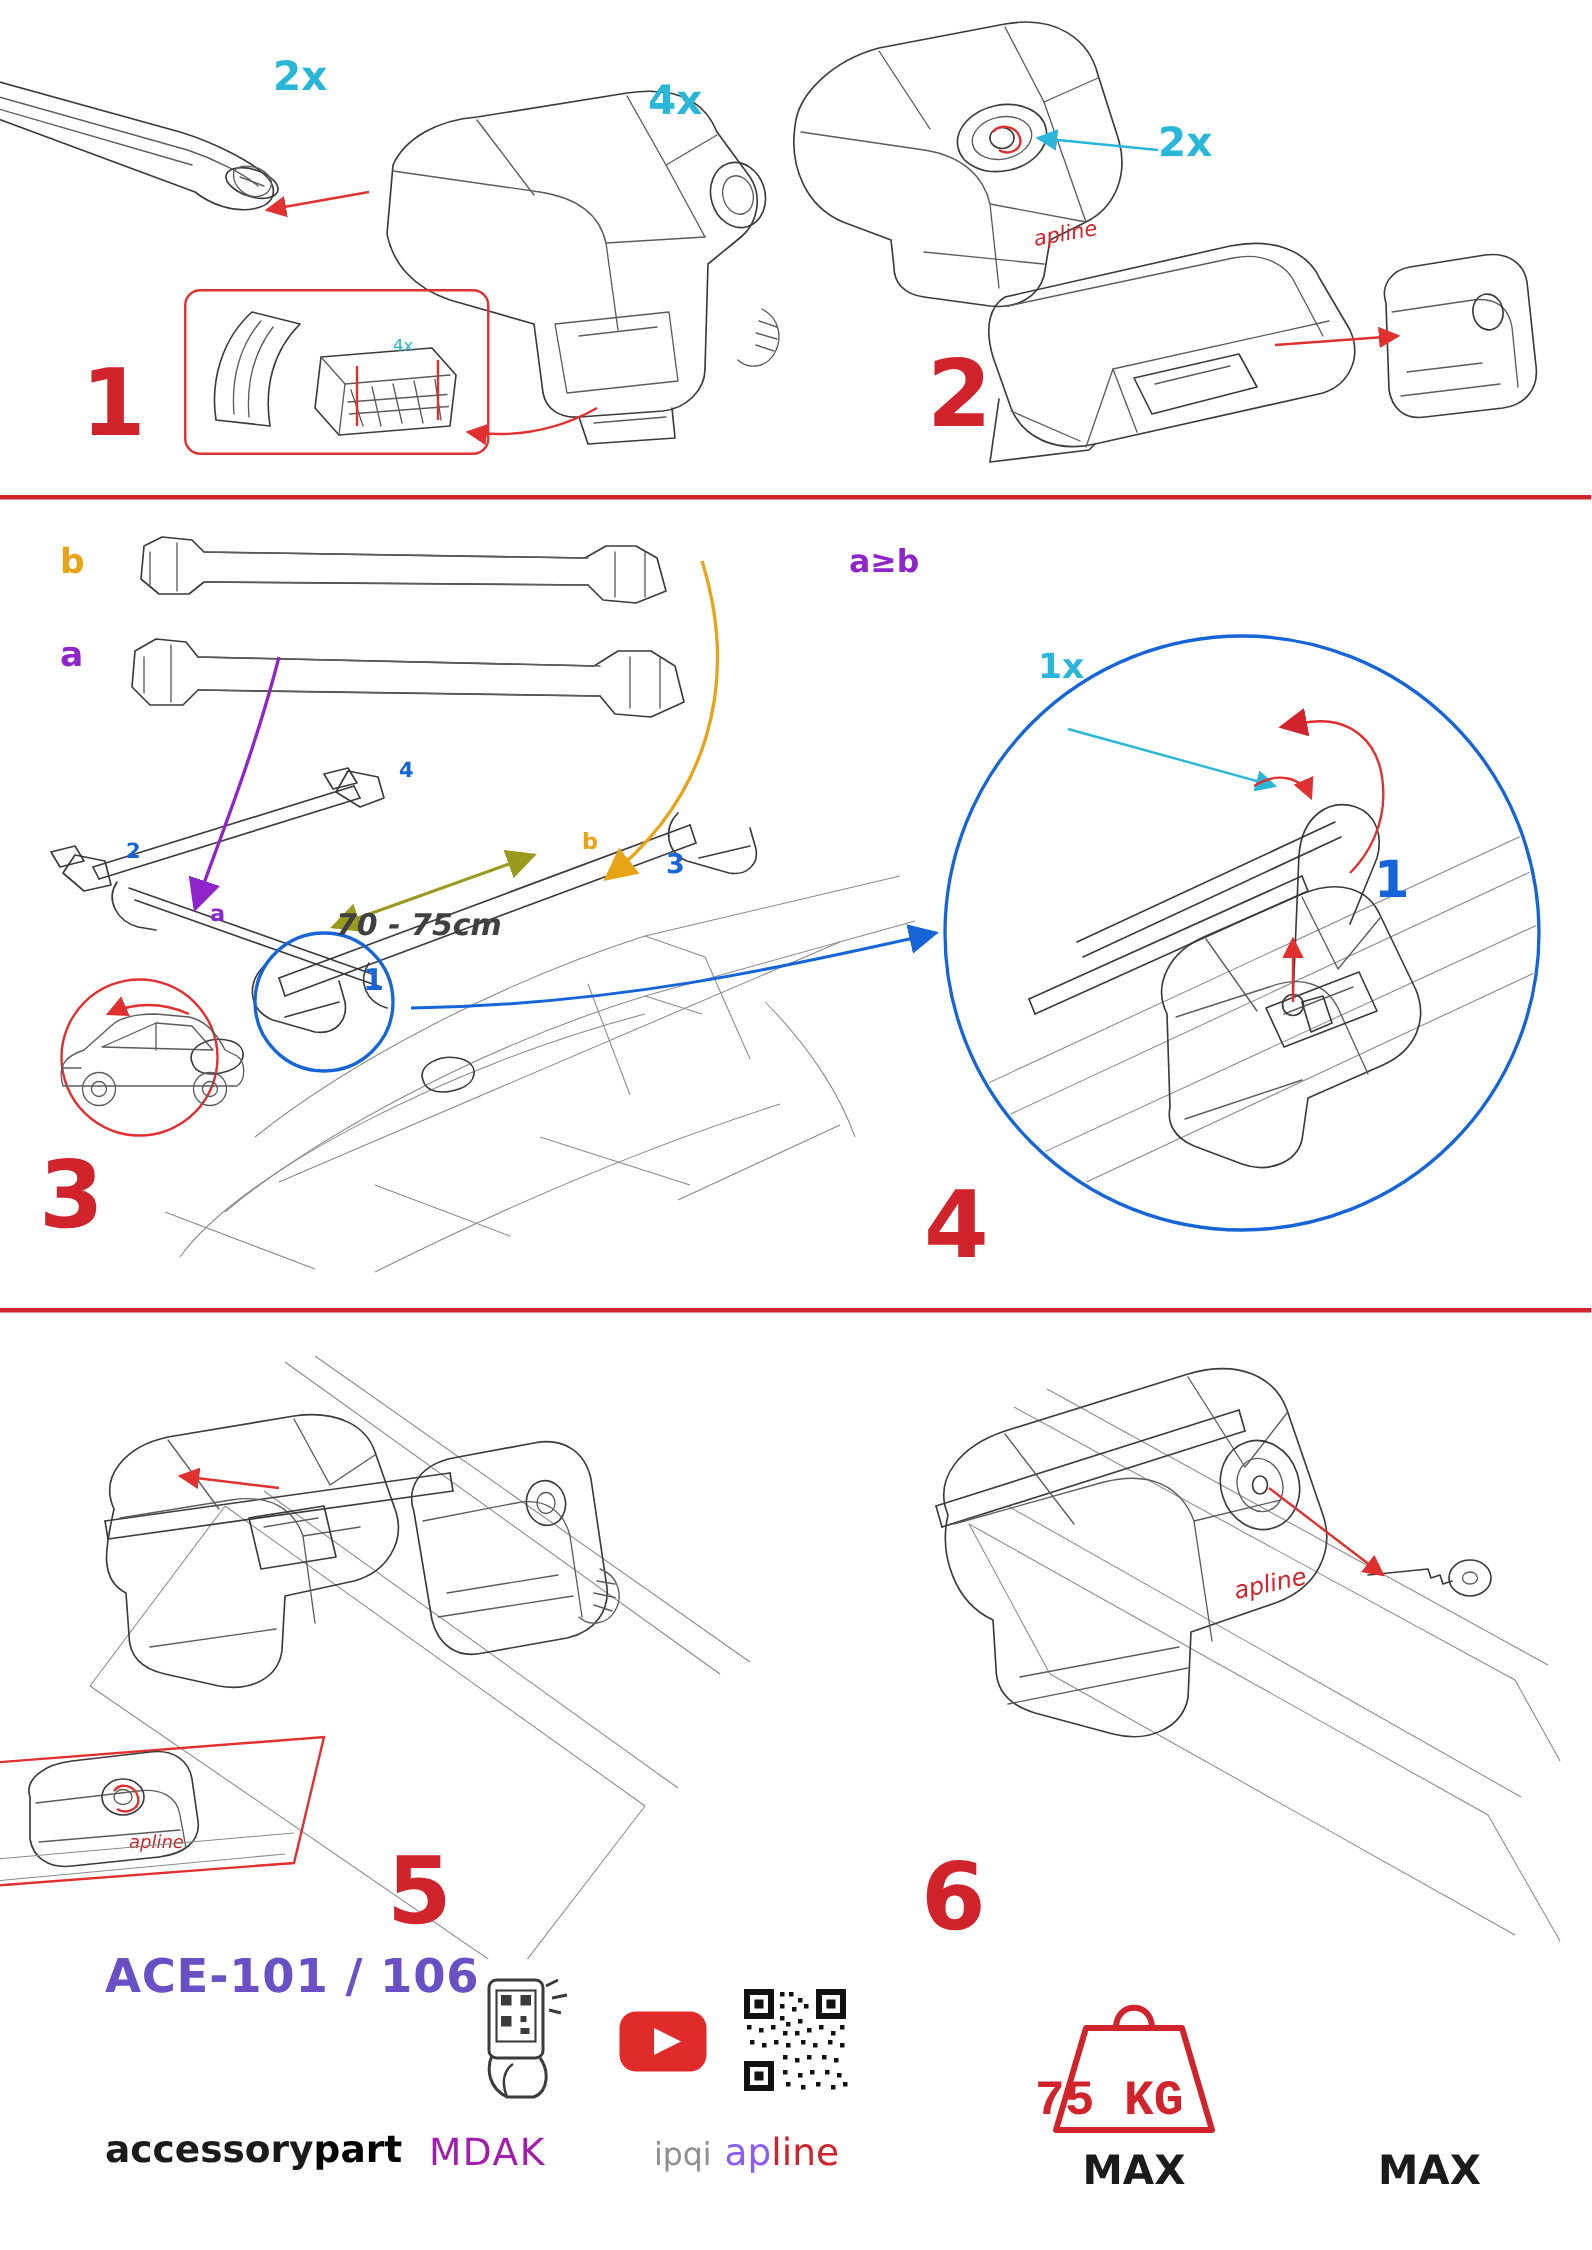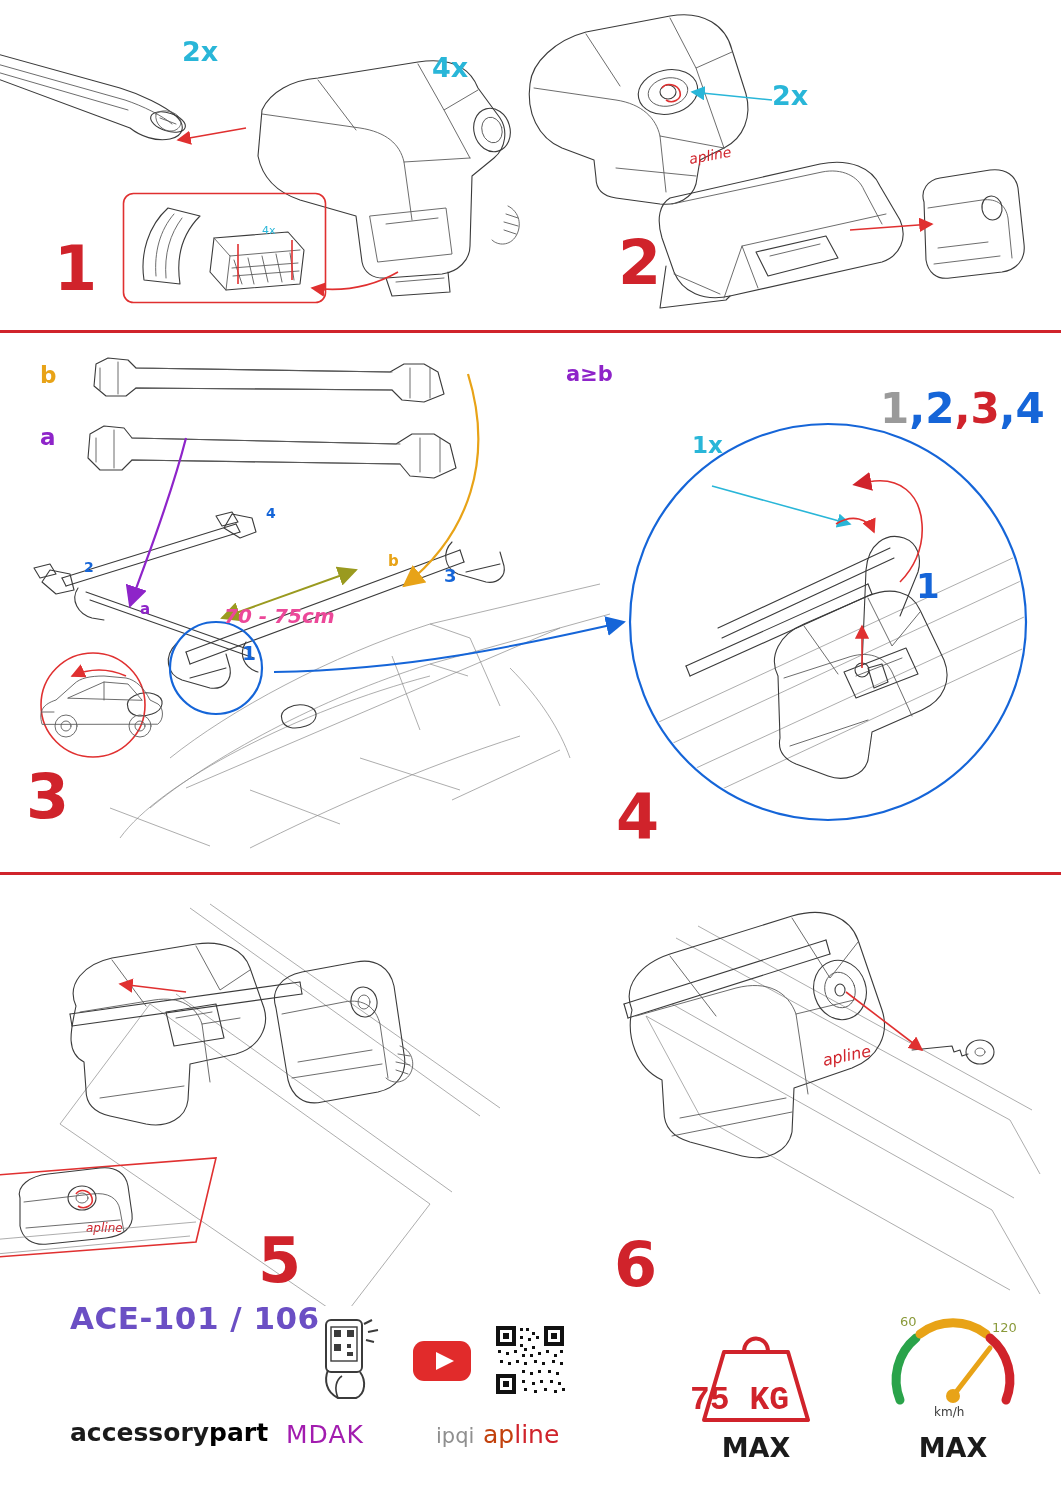--- a/index.html
+++ b/index.html
@@ -14,21 +14,21 @@
 
   
   .stepnum{position:absolute;font-family:"DejaVu Sans", sans-serif;
            font-size:62px;font-weight:700;color:#d0232b;line-height:1;}
 
   
   .lbl{position:absolute;font-family:"DejaVu Sans", sans-serif;white-space:nowrap;}
   .cyan{color:#29b6d8;}
   .purple{color:#8e24c9;}
   .orange{color:#e8a317;}
-  .olive{color:#ec4899;}
+  .olive{color:#404040;}
   .blue{color:#1565d8;}
   .red{color:#d0232b;}
   .grey{color:#9a9a9a;}
 
   
   svg{display:block;}
   .art{position:absolute;}
   .st{fill:none;stroke:#3b3b3b;stroke-width:1.1;stroke-linecap:round;stroke-linejoin:round;}
   .st2{fill:none;stroke:#5c5c5c;stroke-width:0.9;stroke-linecap:round;stroke-linejoin:round;}
   .stl{fill:none;stroke:#8a8a8a;stroke-width:0.7;}
@@ -45,21 +45,21 @@
   .brand1{position:absolute;left:70px;top:1418px;font-size:25px;font-weight:700;
           font-family:"DejaVu Sans", sans-serif;}
   .brand1 .b{color:#1b1b1b;}
   .brand1 .r{color:#000000;}
   .brandMdak{position:absolute;left:286px;top:1420px;font-size:25px;color:#a21caf;
              font-family:"DejaVu Sans", sans-serif;letter-spacing:1px;}
   .brandIpqi{position:absolute;left:408px;top:1424px;font-size:21px;color:#8f8f8f;
              font-family:"DejaVu Sans", sans-serif;margin-left:28px;}
   .brandAp{position:absolute;left:483px;top:1420px;font-size:25px;
            font-family:"DejaVu Sans", sans-serif;}
-  .brandAp .b{color:#c2410c;}
+  .brandAp .b{color:#8b5cf6;}
   .brandAp .r{color:#d0232b;}
 
   .maxtxt{position:absolute;font-size:27px;font-weight:700;color:#1b1b1b;
           font-family:"DejaVu Sans", sans-serif;}
   .kgtxt{position:absolute;left:706px;top:1378px;width:100px;text-align:left;
          font-size:33px;font-weight:700;color:#d0232b;font-family:Liberation Mono, monospace;}
 </style>
 </head>
 <body>
 
@@ -285,23 +285,20 @@
       <path class="arrRed" d="M118 26 C100 18 82 18 64 26" marker-end="url(#ar1)"></path>
     </svg>
   </div>
 
   <div class="stepnum" style="left:26px;top:766px;">3</div>
 
   <div class="lbl" style="left:566px;top:362px;font-size:21px;font-weight:700;color:#8e24c9;">
     <span>a≥b</span>
   </div>
 
-  <div class="lbl" style="left:880px;top:384px;font-size:42px;font-weight:700;">
-    <span class="grey">1</span><span class="blue">,2</span><span class="red">,3</span><span class="blue">,4</span>
-  </div>
 
   <div class="art" style="left:600px;top:420px;">
     <svg width="450" height="440" viewBox="0 0 450 440">
 
       <circle class="circBlue" cx="228" cy="202" r="198"></circle>
 
       <g clip-path="url(#cl)">
         <clipPath id="cl">
             <circle cx="228" cy="202" r="196"></circle>
           </clipPath>
@@ -540,27 +537,15 @@
 
   <div class="art" style="left:686px;top:1318px;">
     <svg width="140" height="110" viewBox="0 0 140 110">
       <path d="M38 34 L102 34 L122 102 L18 102 Z" fill="none" stroke="#d0232b" stroke-width="4" stroke-linejoin="round"></path>
       <path d="M58 34 C58 16 82 16 82 34" fill="none" stroke="#d0232b" stroke-width="4"></path>
     </svg>
   </div>
   <div class="kgtxt" style="left:690px;top:1382px;width:132px;">75 KG</div>
   <div class="maxtxt" style="left:690px;top:1432px;width:132px;text-align:center;">MAX</div>
 
-  <div class="art" style="left:886px;top:1304px;">
-    <svg width="134" height="120" viewBox="0 0 134 120">
-      <path d="M14 96 A54 54 0 0 1 30 34" fill="none" stroke="#2aa34a" stroke-width="9" stroke-linecap="round"></path>
-      <path d="M34 30 A54 54 0 0 1 100 30" fill="none" stroke="#e8a317" stroke-width="9" stroke-linecap="round"></path>
-      <path d="M104 34 A54 54 0 0 1 120 96" fill="none" stroke="#d0232b" stroke-width="9" stroke-linecap="round"></path>
-      <path d="M67 92 L104 44" stroke="#e8a317" stroke-width="5" stroke-linecap="round" fill="none"></path>
-      <circle cx="67" cy="92" r="7" fill="#e8a317"></circle>
-      <text x="14" y="22" font-family="DejaVu Sans" font-size="13" fill="#8a9a3a">60</text>
-      <text x="106" y="28" font-family="DejaVu Sans" font-size="13" fill="#8a9a3a">120</text>
-      <text x="48" y="112" font-family="DejaVu Sans" font-size="12" fill="#3b3b3b">km/h</text>
-    </svg>
-  </div>
   <div class="maxtxt" style="left:880px;top:1432px;width:146px;text-align:center;">MAX</div>
 
 </div>
 
 </body></html>

